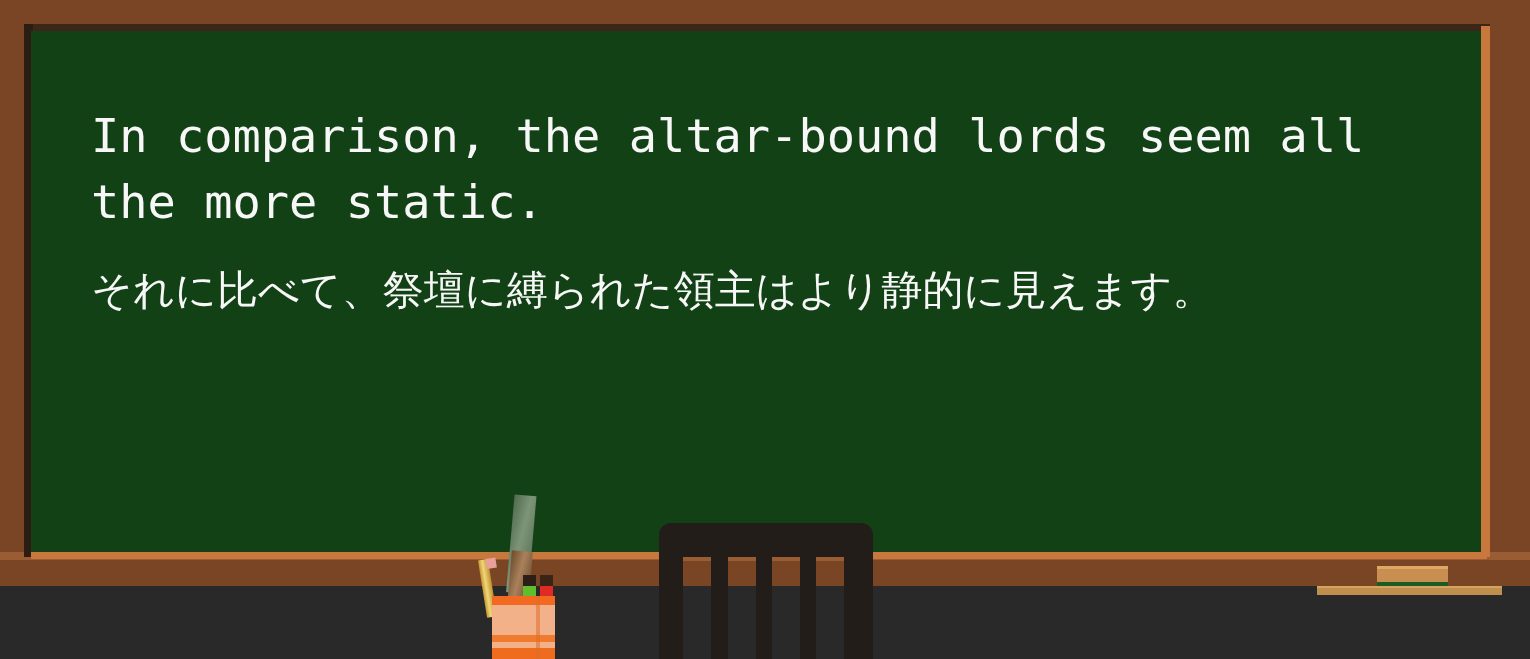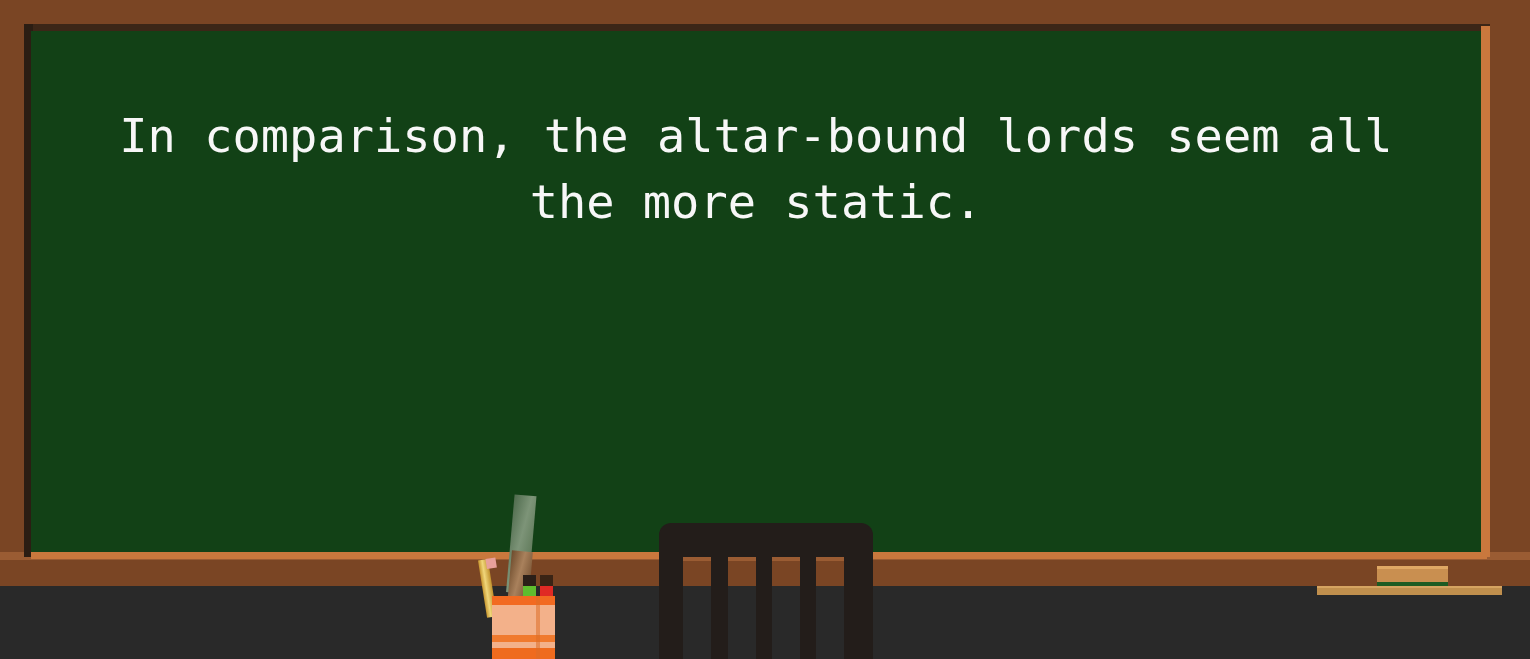--- a/index.html
+++ b/index.html
@@ -74,21 +74,20 @@
     height: 521px;
     background: #124116;
   }
 
   
   .board-text {
     position: absolute;
     left: 60px;
     top: 72px;
     width: 1330px;
-    text-align: center;
     color: #f7f7f7;
   }
   .line-en {
     font-family: "DejaVu Sans Mono", "Liberation Mono", monospace;
     font-size: 47px;
     line-height: 66px;
     letter-spacing: 0px;
     white-space: pre-wrap;
     margin: 0;
   }
@@ -286,20 +285,21 @@
   <div class="frame-shade-bottom"></div>
 
   <div class="board-shadow-top"></div>
   <div class="board-shadow-left"></div>
   <div class="board-highlight-right"></div>
   <div class="board-highlight-bottom"></div>
 
   <div class="board">
     <div class="board-text">
       <p class="line-en">In comparison, the altar-bound lords seem all the more static.</p>
+      <p class="line-ja">それに比べて、祭壇に縛られた領主はより静的に見えます。</p>
     </div>
   </div>
 
   <div class="floor"></div>
 
   <div class="chair">
     <div class="chair-back"></div>
     <div class="chair-slot cs1"></div>
     <div class="chair-slot cs2"></div>
     <div class="chair-slot cs3"></div>

